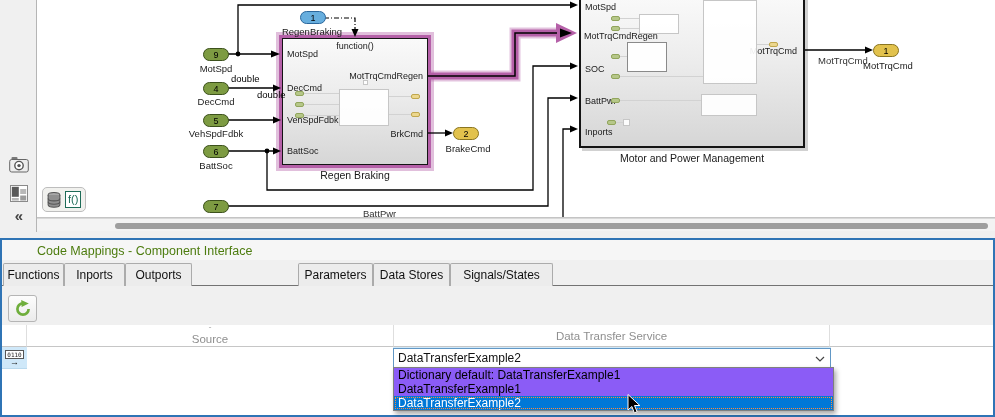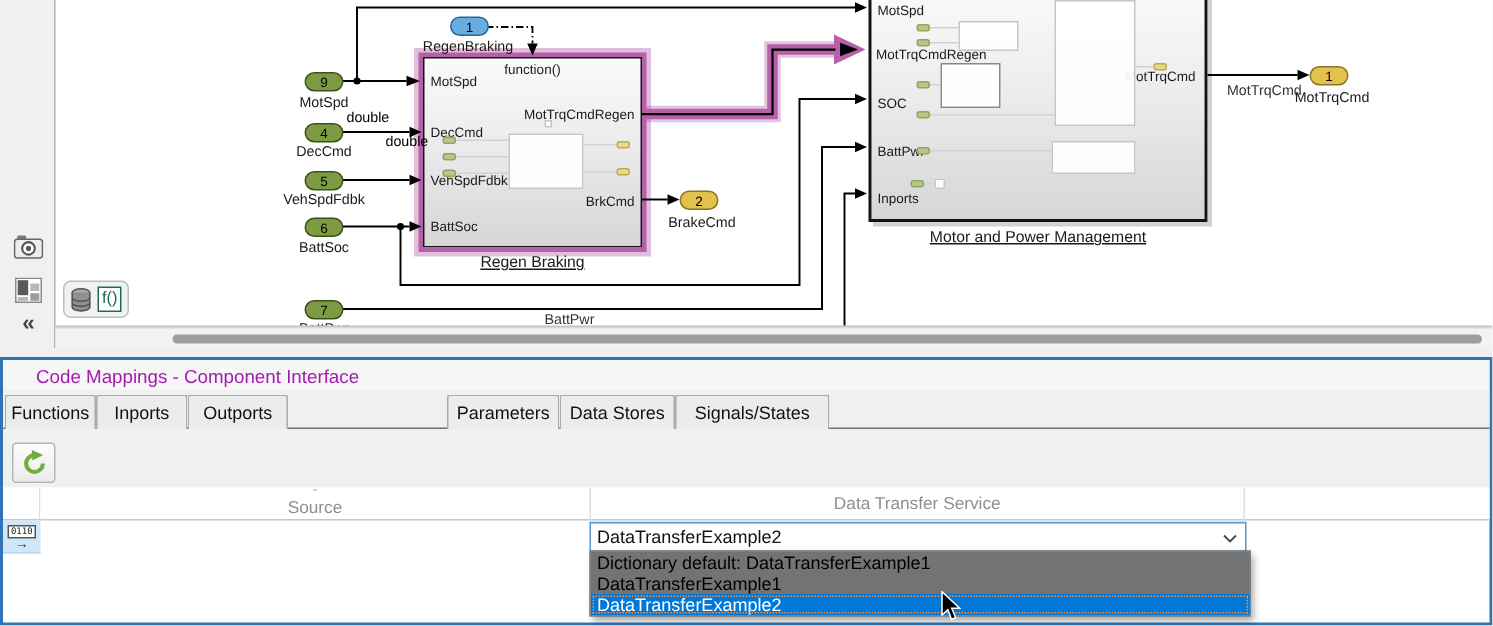--- a/index.html
+++ b/index.html
@@ -14,21 +14,21 @@
     position:absolute; left:0; top:0; width:995px; height:218px;
     background:#ffffff; border-bottom:1px solid #c4c4c4; overflow:hidden;
   }
   #wires { position:absolute; left:0; top:0; pointer-events:none; }
   .block {
     position:absolute;
     background:linear-gradient(180deg,#fafafa 0%,#ececec 45%,#d6d6d6 100%);
     border:1.5px solid #141414;
   }
   .bport { position:absolute; font-size:9px; color:#1a1a1a; white-space:nowrap; }
-  .bname { position:absolute; font-size:10.5px; color:#1a1a1a; white-space:nowrap; transform:translateX(-50%);text-decoration:underline; }
+  .bname { position:absolute; font-size:10.5px; color:#1a1a1a; white-space:nowrap; transform:translateX(-50%); }
   .mini  { position:absolute; background:rgba(255,255,255,.92); border:1px solid #c6c6c6; }
   .stub  { position:absolute; width:9px; height:5px; border-radius:2px;
            background:#b6c789; border:1px solid #91a55c; }
   .stub.y{ background:#ecd78e; border-color:#c0a74e; }
   .wline { position:absolute; height:1px; background:#d2d2d2; }
   .oval {
     position:absolute; width:26px; height:13px; border-radius:7px;
     font-size:9px; display:flex; align-items:center; justify-content:center;
     color:#000; border:1px solid #3c511c; background:#7d9b42;
   }
@@ -60,22 +60,22 @@
   #hscroll-thumb {
     position:absolute; left:78px; top:4px; width:873px; height:6px;
     background:#9e9e9e; border-radius:3px;
   }
   
   #cm-panel {
     position:absolute; left:0; top:238px; width:995px; height:179px;
     background:#ffffff; border:2px solid #2f74b5;
   }
   #cm-title {
-    height:20px; background:#f6f6f6; font-size:12.5px; color:#a21caf;
-    padding:4px 0 0 22px;
+    height:20px; background:#f6f6f6; font-size:12.5px; color:#4d7c0f;
+    padding:4px 0 0 35px;
   }
   #tabstrip {
     position:absolute; left:0; top:20px; width:991px; height:26px;
     background:#f0f0f0; border-bottom:1px solid #737373;
   }
   .tab {
     position:absolute; top:3px; height:23px;
     background:#ececec; border:1px solid #ababab; border-bottom:none;
     border-radius:2px 2px 0 0; font-size:12px; color:#111;
     display:flex; align-items:center; justify-content:center;
@@ -106,21 +106,21 @@
   #service-combo {
     position:absolute; left:391px; top:108px; width:438px; height:20px;
     background:#fff; border:1px solid #6197c5; display:flex; align-items:center;
     font-size:12px; padding:0 18px 0 4px; z-index:3;
   }
   #combo-chevron { position:absolute; right:5px; top:7px; }
   #model-cell { left:829px; width:162px; border-left:1px solid #8f8f8f; padding-left:6px; }
   #model-cell span { color:#1414dc; }
   #service-dropdown {
     position:absolute; left:391px; top:127px; width:441px; height:44px;
-    background:#737373; border:1px solid #7f7f7f;
+    background:#8b5cf6; border:1px solid #7f7f7f;
     box-shadow:2px 3px 5px rgba(0,0,0,.35); z-index:10;
     display:flex; flex-direction:column;
   }
   .opt { flex:1; display:flex; align-items:center; padding-left:4px; font-size:12px; color:#000; }
   .opt.selected { background:#0078d7; color:#fff; outline:1px dotted #ff8a3c; outline-offset:-2px; }
   #mouse-cursor { position:absolute; left:627px; top:394px; z-index:60; }
 </style>
 </head>
 <body>
 

